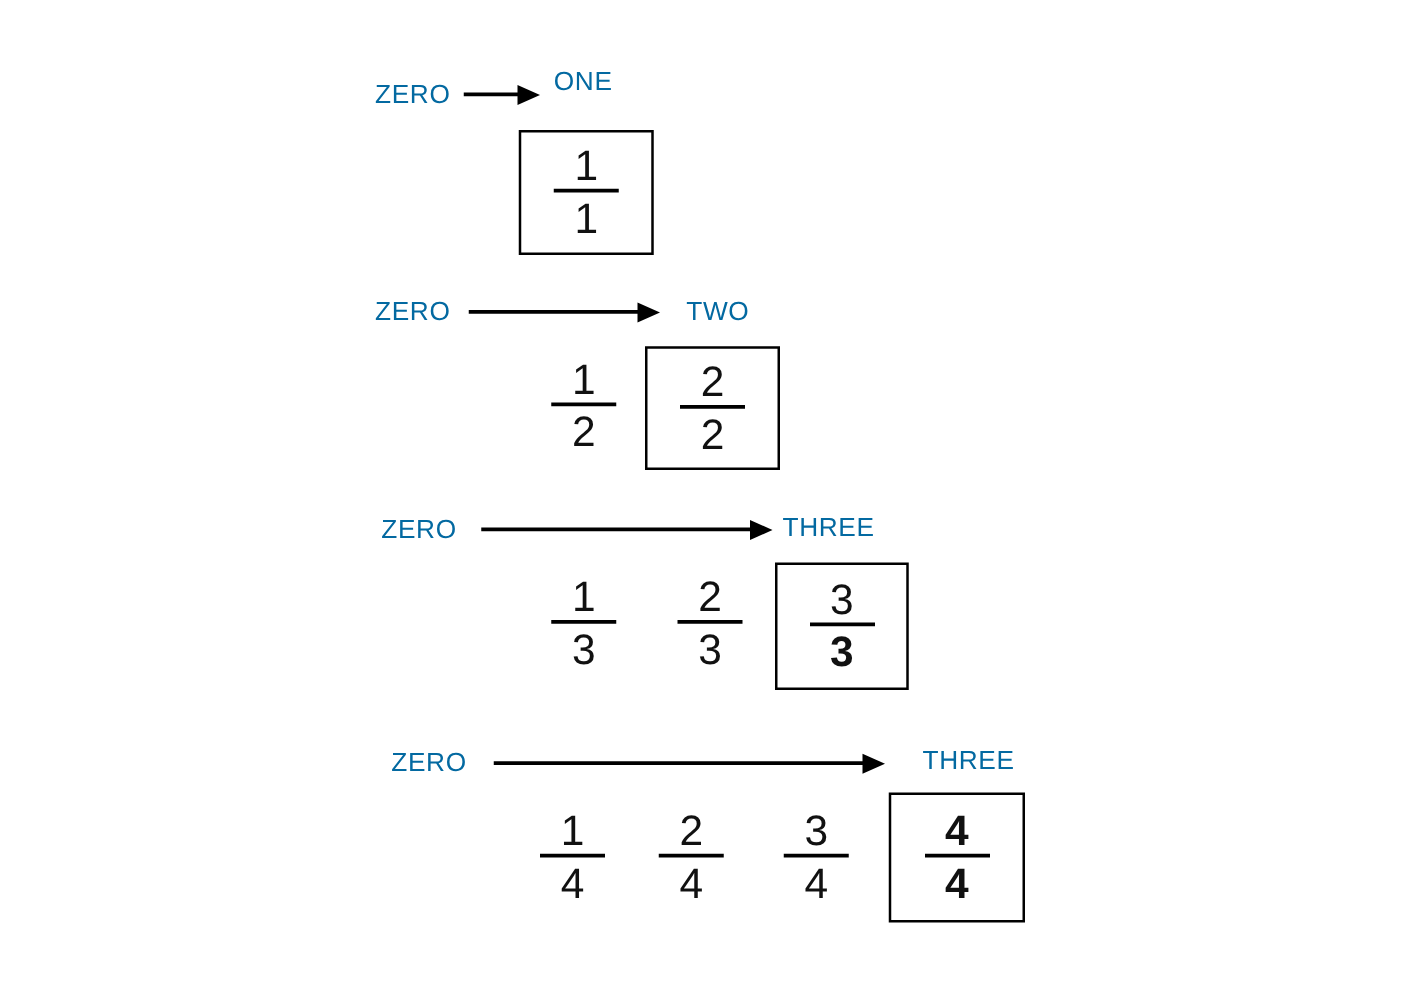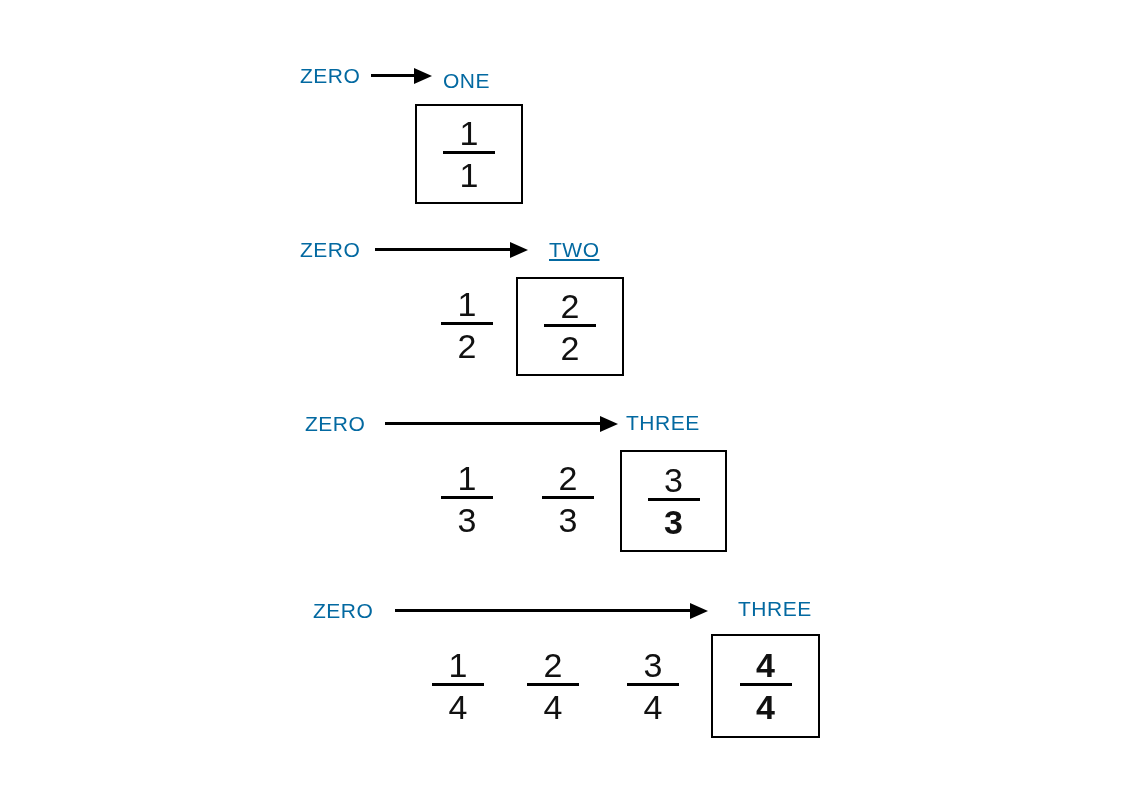--- a/index.html
+++ b/index.html
@@ -67,37 +67,37 @@
 <body>
 
 <div class="canvas">
 
   <div>
     <span class="rlabel" style="left:300px; top:65px;">ZERO</span>
     <div class="arrow" style="left:371px; top:68px; width:61px;">
       <div class="shaft"></div>
       <div class="head"></div>
     </div>
-    <span class="rlabel" style="left:443px; top:70px;">ONE</span>
+    <span class="rlabel" style="left:443px; top:55px;">ONE</span>
     <div class="box" style="left:415px; top:104px; width:108px; height:100px;">
       <div class="frac">
         <span>1</span>
         <span class="bar"></span>
         <span>1</span>
       </div>
     </div>
   </div>
 
   <div>
     <span class="rlabel" style="left:300px; top:239px;">ZERO</span>
     <div class="arrow" style="left:375px; top:242px; width:153px;">
       <div class="shaft"></div>
       <div class="head"></div>
     </div>
-    <span class="rlabel" style="left:549px; top:239px;text-decoration:underline;">TWO</span>
+    <span class="rlabel" style="left:549px; top:239px;">TWO</span>
 
     <div class="frac" style="left:441px; top:289px;">
       <span>1</span>
       <span class="bar"></span>
       <span>2</span>
     </div>
 
     <div class="box" style="left:516px; top:277px; width:108px; height:99px;">
       <div class="frac">
         <span>2</span>

